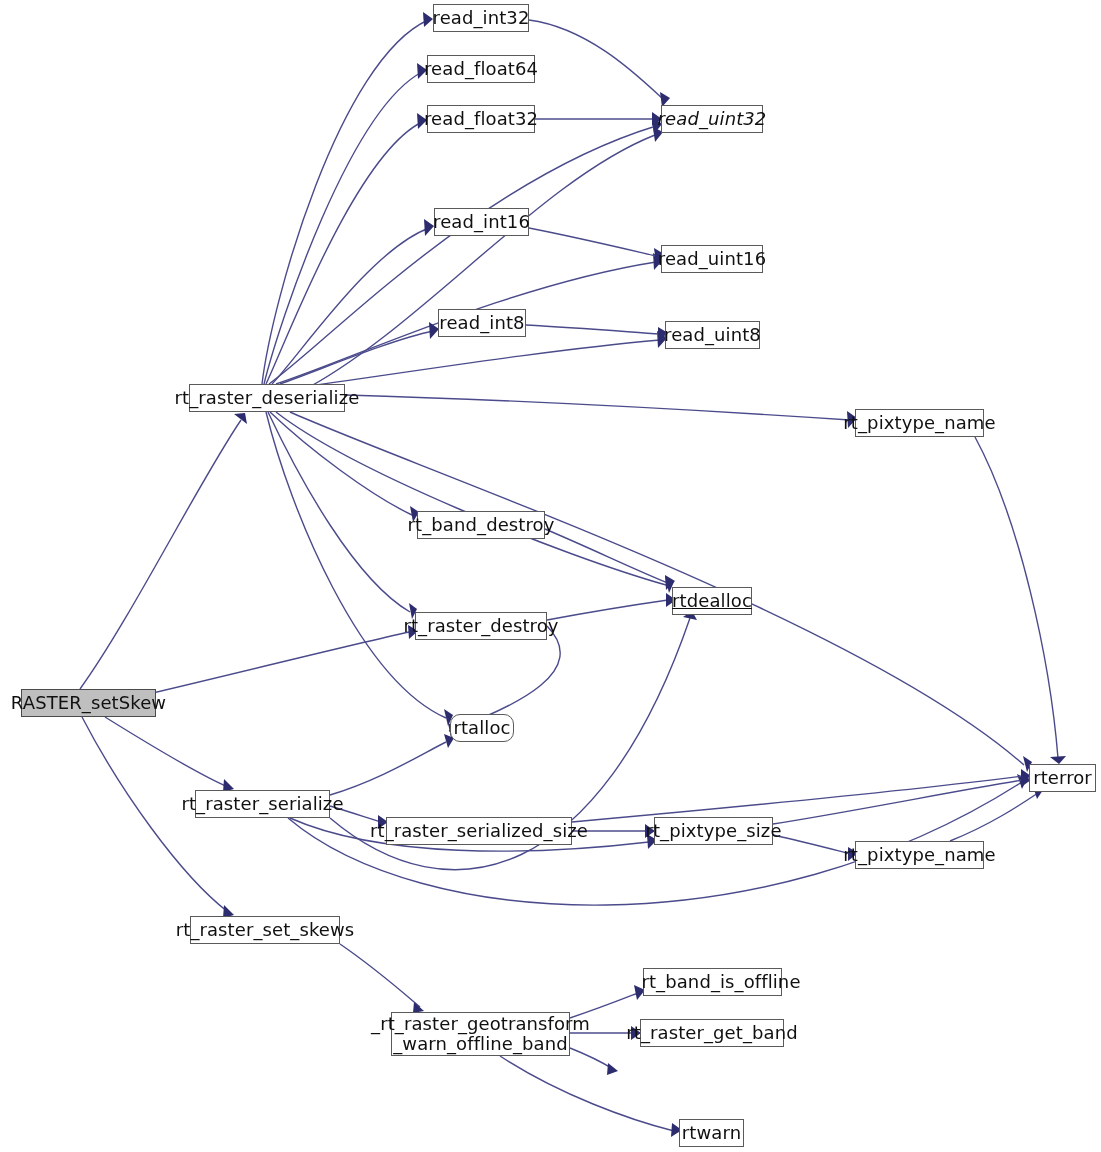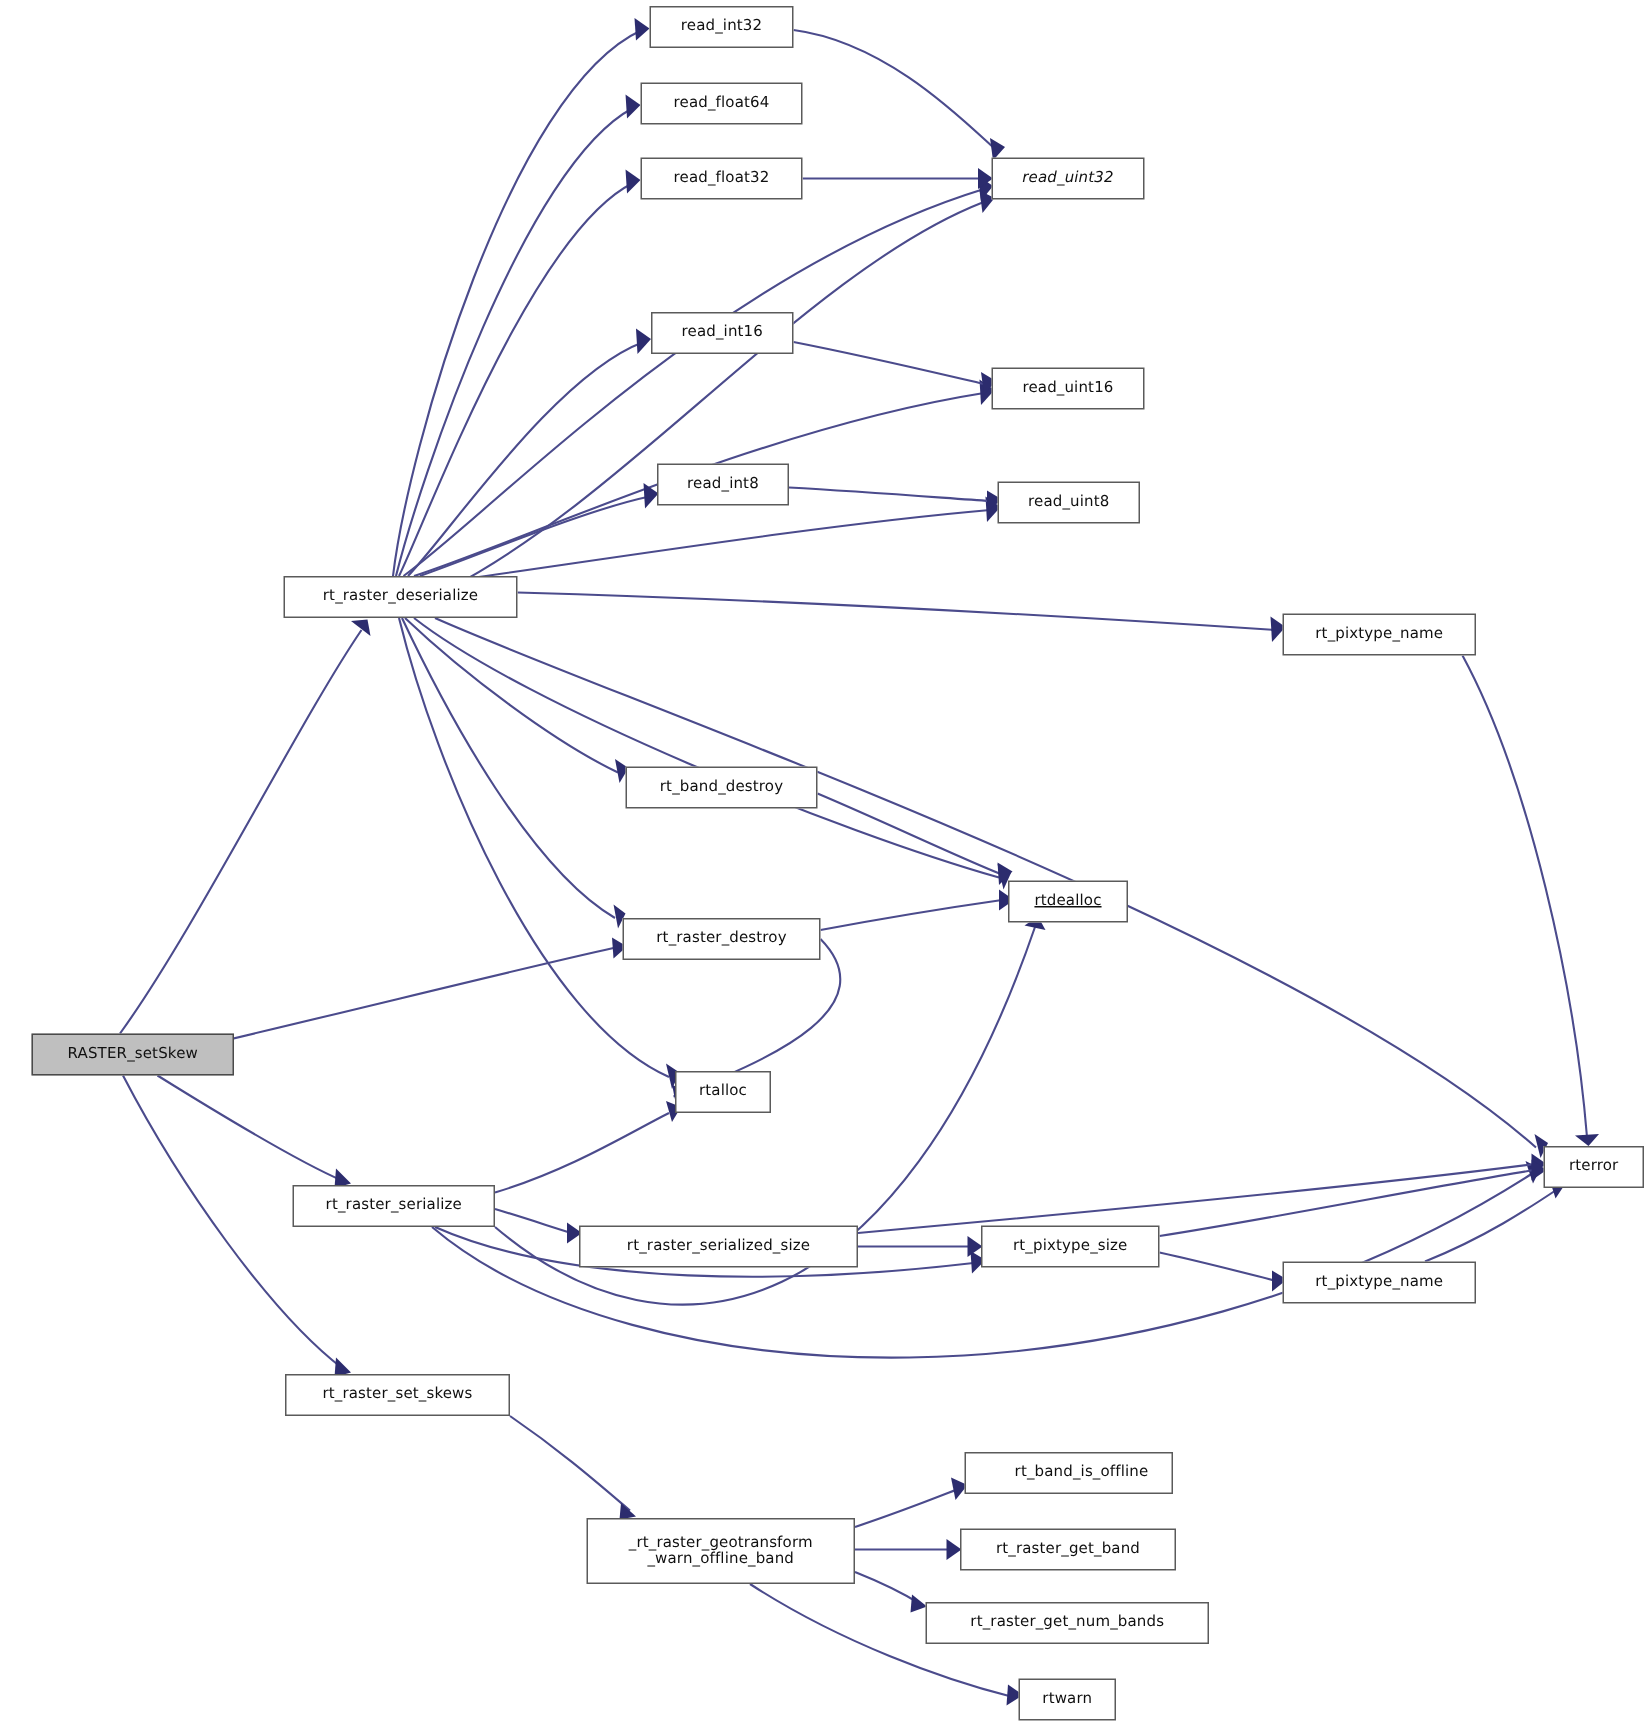--- a/index.html
+++ b/index.html
@@ -30,21 +30,21 @@
   .arrow-head {
     fill: #2c2c6e;
     stroke: none;
   }
   .node {
     position: absolute;
     box-sizing: border-box;
     border: 1.3px solid #5a5a5a;
     background: #ffffff;
     color: #101010;
-    font-size: 10px;
+    font-size: 18px;
     line-height: 1.12;
     display: flex;
     align-items: center;
     justify-content: center;
     text-align: center;
     white-space: pre;
     letter-spacing: 0.1px;
     z-index: 2;
   }
   .node.current {
@@ -195,27 +195,26 @@
   <div class="node" style="left:434px; top:208px;  width:95px;  height:28px;">read_int16</div>
   <div class="node" style="left:661px; top:245px;  width:102px; height:28px;">read_uint16</div>
   <div class="node" style="left:438px; top:309px;  width:88px;  height:28px;">read_int8</div>
   <div class="node" style="left:665px; top:321px;  width:95px;  height:28px;">read_uint8</div>
   <div class="node" style="left:189px; top:384px;  width:156px; height:28px;">rt_raster_deserialize</div>
   <div class="node" style="left:855px; top:409px;  width:129px; height:28px;">rt_pixtype_name</div>
   <div class="node" style="left:417px; top:511px;  width:128px; height:28px;">rt_band_destroy</div>
   <div class="node" style="left:672px; top:587px;  width:80px;  height:28px;text-decoration:underline;">rtdealloc</div>
   <div class="node" style="left:415px; top:612px;  width:132px; height:28px;">rt_raster_destroy</div>
   <div class="node current" style="left:21px; top:689px; width:135px; height:28px;">RASTER_setSkew</div>
-  <div class="node" style="left:450px; top:714px;  width:64px;  height:28px;">rtalloc</div>
+  <div class="node" style="left:450px; top:714px;  width:64px;  height:28px;border-radius:10px;">rtalloc</div>
   <div class="node" style="left:1029px;top:764px;  width:67px;  height:28px;">rterror</div>
   <div class="node" style="left:195px; top:790px;  width:135px; height:28px;">rt_raster_serialize</div>
   <div class="node" style="left:386px; top:817px;  width:186px; height:28px;">rt_raster_serialized_size</div>
   <div class="node" style="left:654px; top:817px;  width:119px; height:28px;">rt_pixtype_size</div>
   <div class="node" style="left:855px; top:841px;  width:129px; height:28px;">rt_pixtype_name</div>
   <div class="node" style="left:190px; top:916px;  width:150px; height:28px;">rt_raster_set_skews</div>
   <div class="node" style="left:643px; top:968px;  width:139px; height:28px;padding-left:17px;">rt_band_is_offline</div>
   <div class="node" style="left:391px; top:1012px; width:179px; height:44px;">_rt_raster_geotransform
 _warn_offline_band</div>
   <div class="node" style="left:640px; top:1019px; width:144px; height:28px;">rt_raster_get_band</div>
-  <div class="node" style="left:617px; top:1068px; width:189px; height:28px;">rt_raster_get_num_bands</div>
   <div class="node" style="left:679px; top:1119px; width:65px;  height:28px;">rtwarn</div>
 
 </div>
 
 </body></html>

